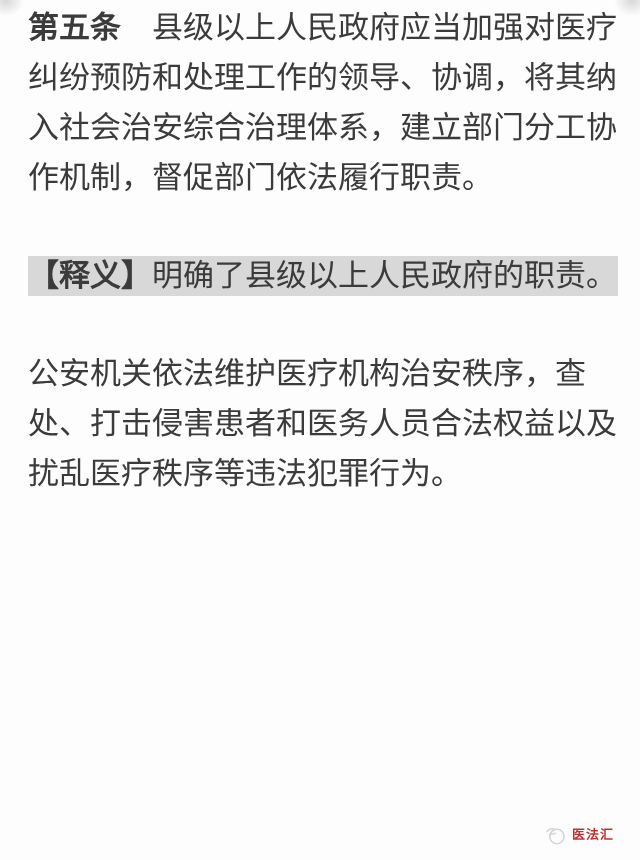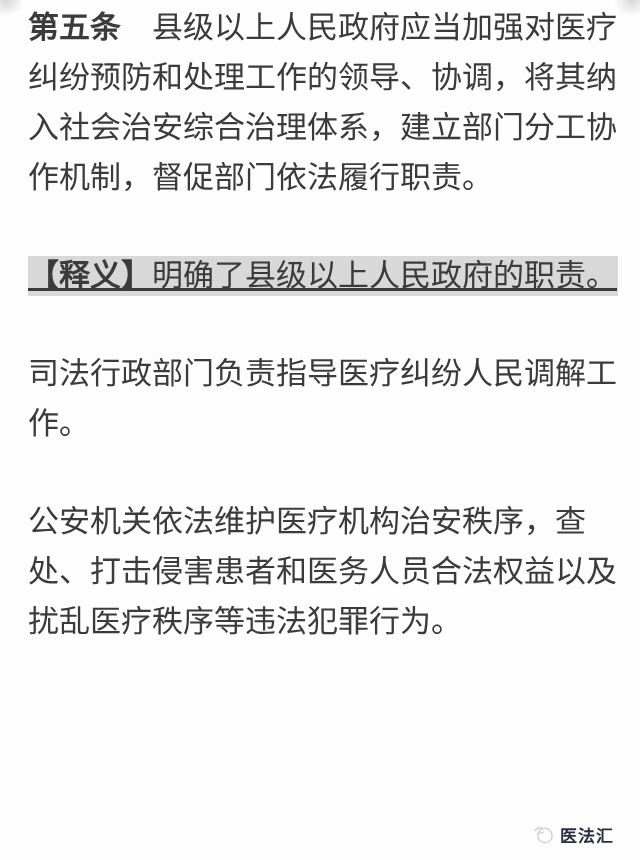--- a/index.html
+++ b/index.html
@@ -46,46 +46,44 @@
     letter-spacing: 0;
     word-break: normal;
     line-break: strict;
     text-align: left;
   }
   p.para:last-child { margin-bottom: 12px; }
   .seg-bold { font-weight: 700; }
   .hl {
     background: #d8d8d8;
     padding: 2px 1px 3px 0;
-    text-decoration: underline;
   }
   .watermark {
     position: absolute;
     right: 26px;
     bottom: 13px;
     display: flex;
-    align-items: center;
+    align-items: flex-start;
     gap: 5px;
-    color: #0f172a;
-    font-size: 17px;
+    color: #b91c1c;
+    font-size: 13px;
     font-weight: 700;
     letter-spacing: 1px;
     user-select: none;
   }
   .watermark svg { display: block; opacity: .85; }
   .watermark .wm-label { opacity: .9; }
 </style>
 </head>
 <body>
 
 <main class="page">
   <div class="article-body" id="article-body">
       <p class="para"><span class="seg-bold">第五条</span><span class="seg">　县级以上人民政府应当加强对医疗纠纷预防和处理工作的领导、协调，将其纳入社会治安综合治理体系，建立部门分工协作机制，督促部门依法履行职责。</span></p>
       <p class="para"><span class="hl"><span class="seg-bold">【释义】</span><span class="seg">明确了县级以上人民政府的职责。</span></span></p>
-      <p class="para"><span class="seg">司法行政部门负责指导医疗纠纷人民调解工作。</span></p>
       <p class="para"><span class="seg">公安机关依法维护医疗机构治安秩序，查处、打击侵害患者和医务人员合法权益以及扰乱医疗秩序等违法犯罪行为。</span></p>
     </div>
 
   <div class="watermark">
     <span>
       <svg width="23" height="23" viewBox="0 0 24 24" fill="none" xmlns="http://www.w3.org/2000/svg">
         <circle cx="13.5" cy="13" r="7.5" stroke="#cdcdcd" stroke-width="1.6"></circle>
         <path d="M3 8 Q6 3.5 11 5.5" stroke="#cdcdcd" stroke-width="1.6" stroke-linecap="round"></path>
         <path d="M5.5 11.5 Q8 9.5 10.5 10.5" stroke="#cdcdcd" stroke-width="1.4" stroke-linecap="round"></path>
         <circle cx="11.5" cy="9.8" r="1" fill="#cdcdcd"></circle>

